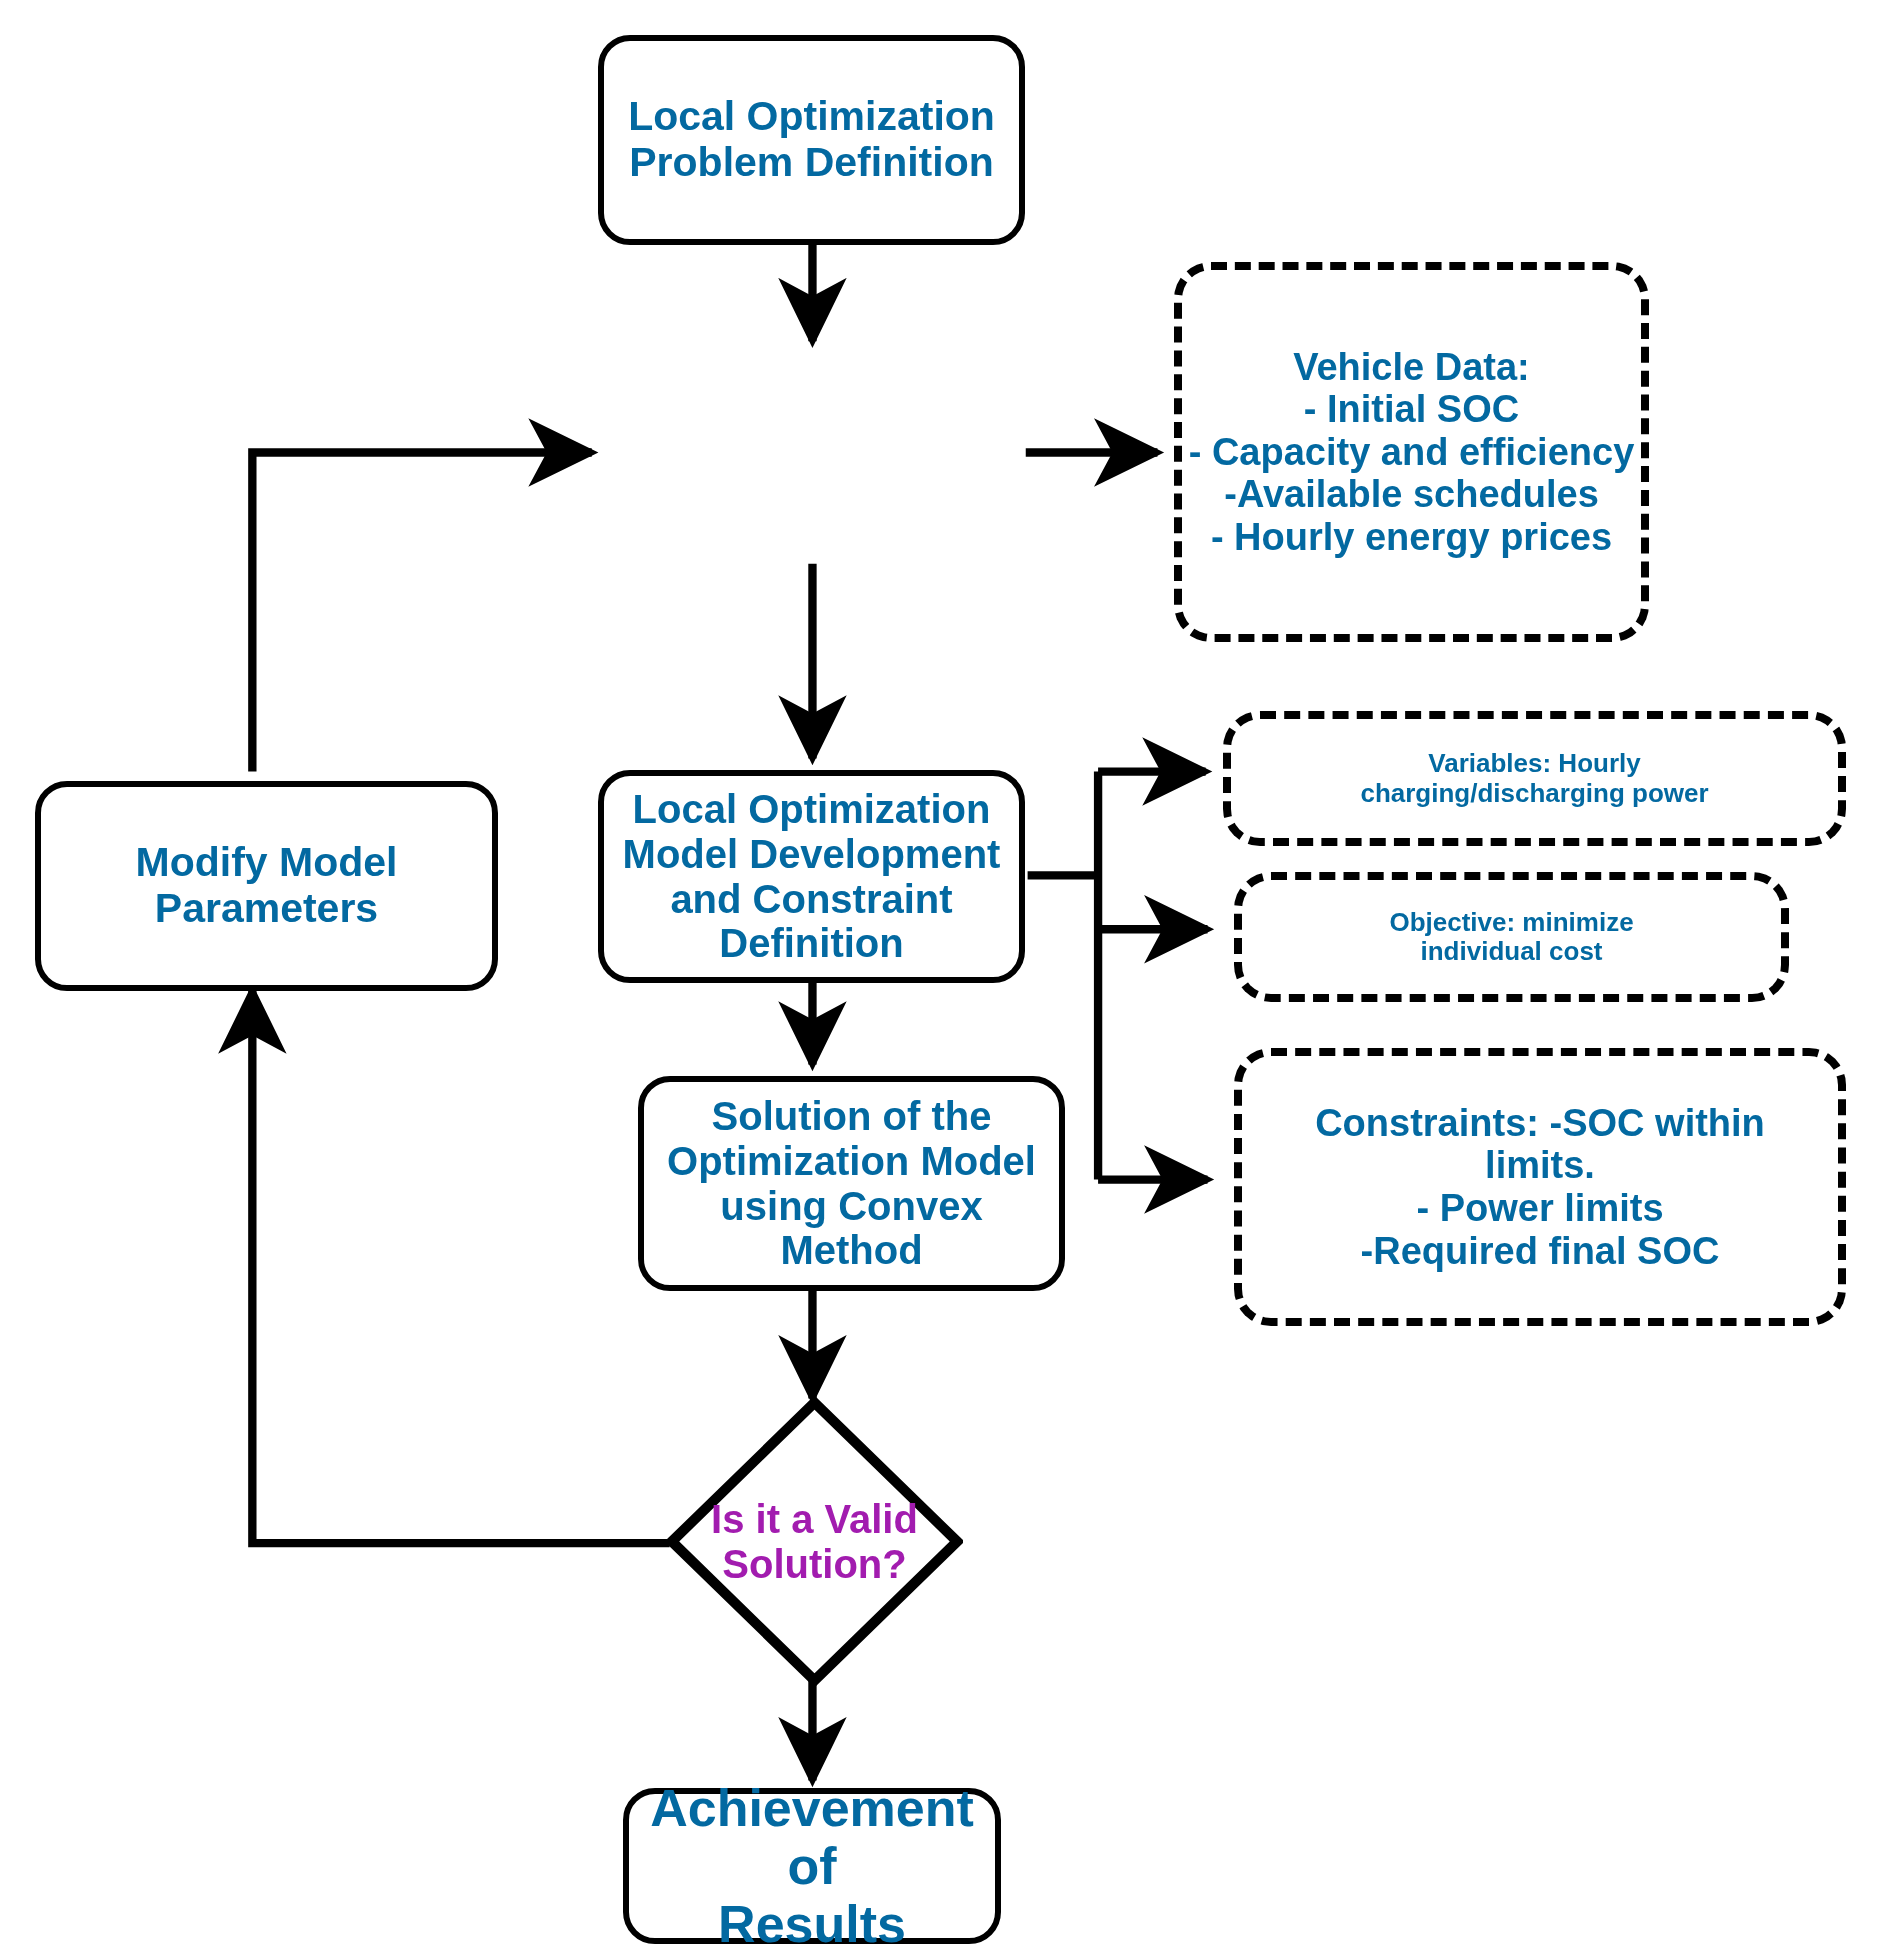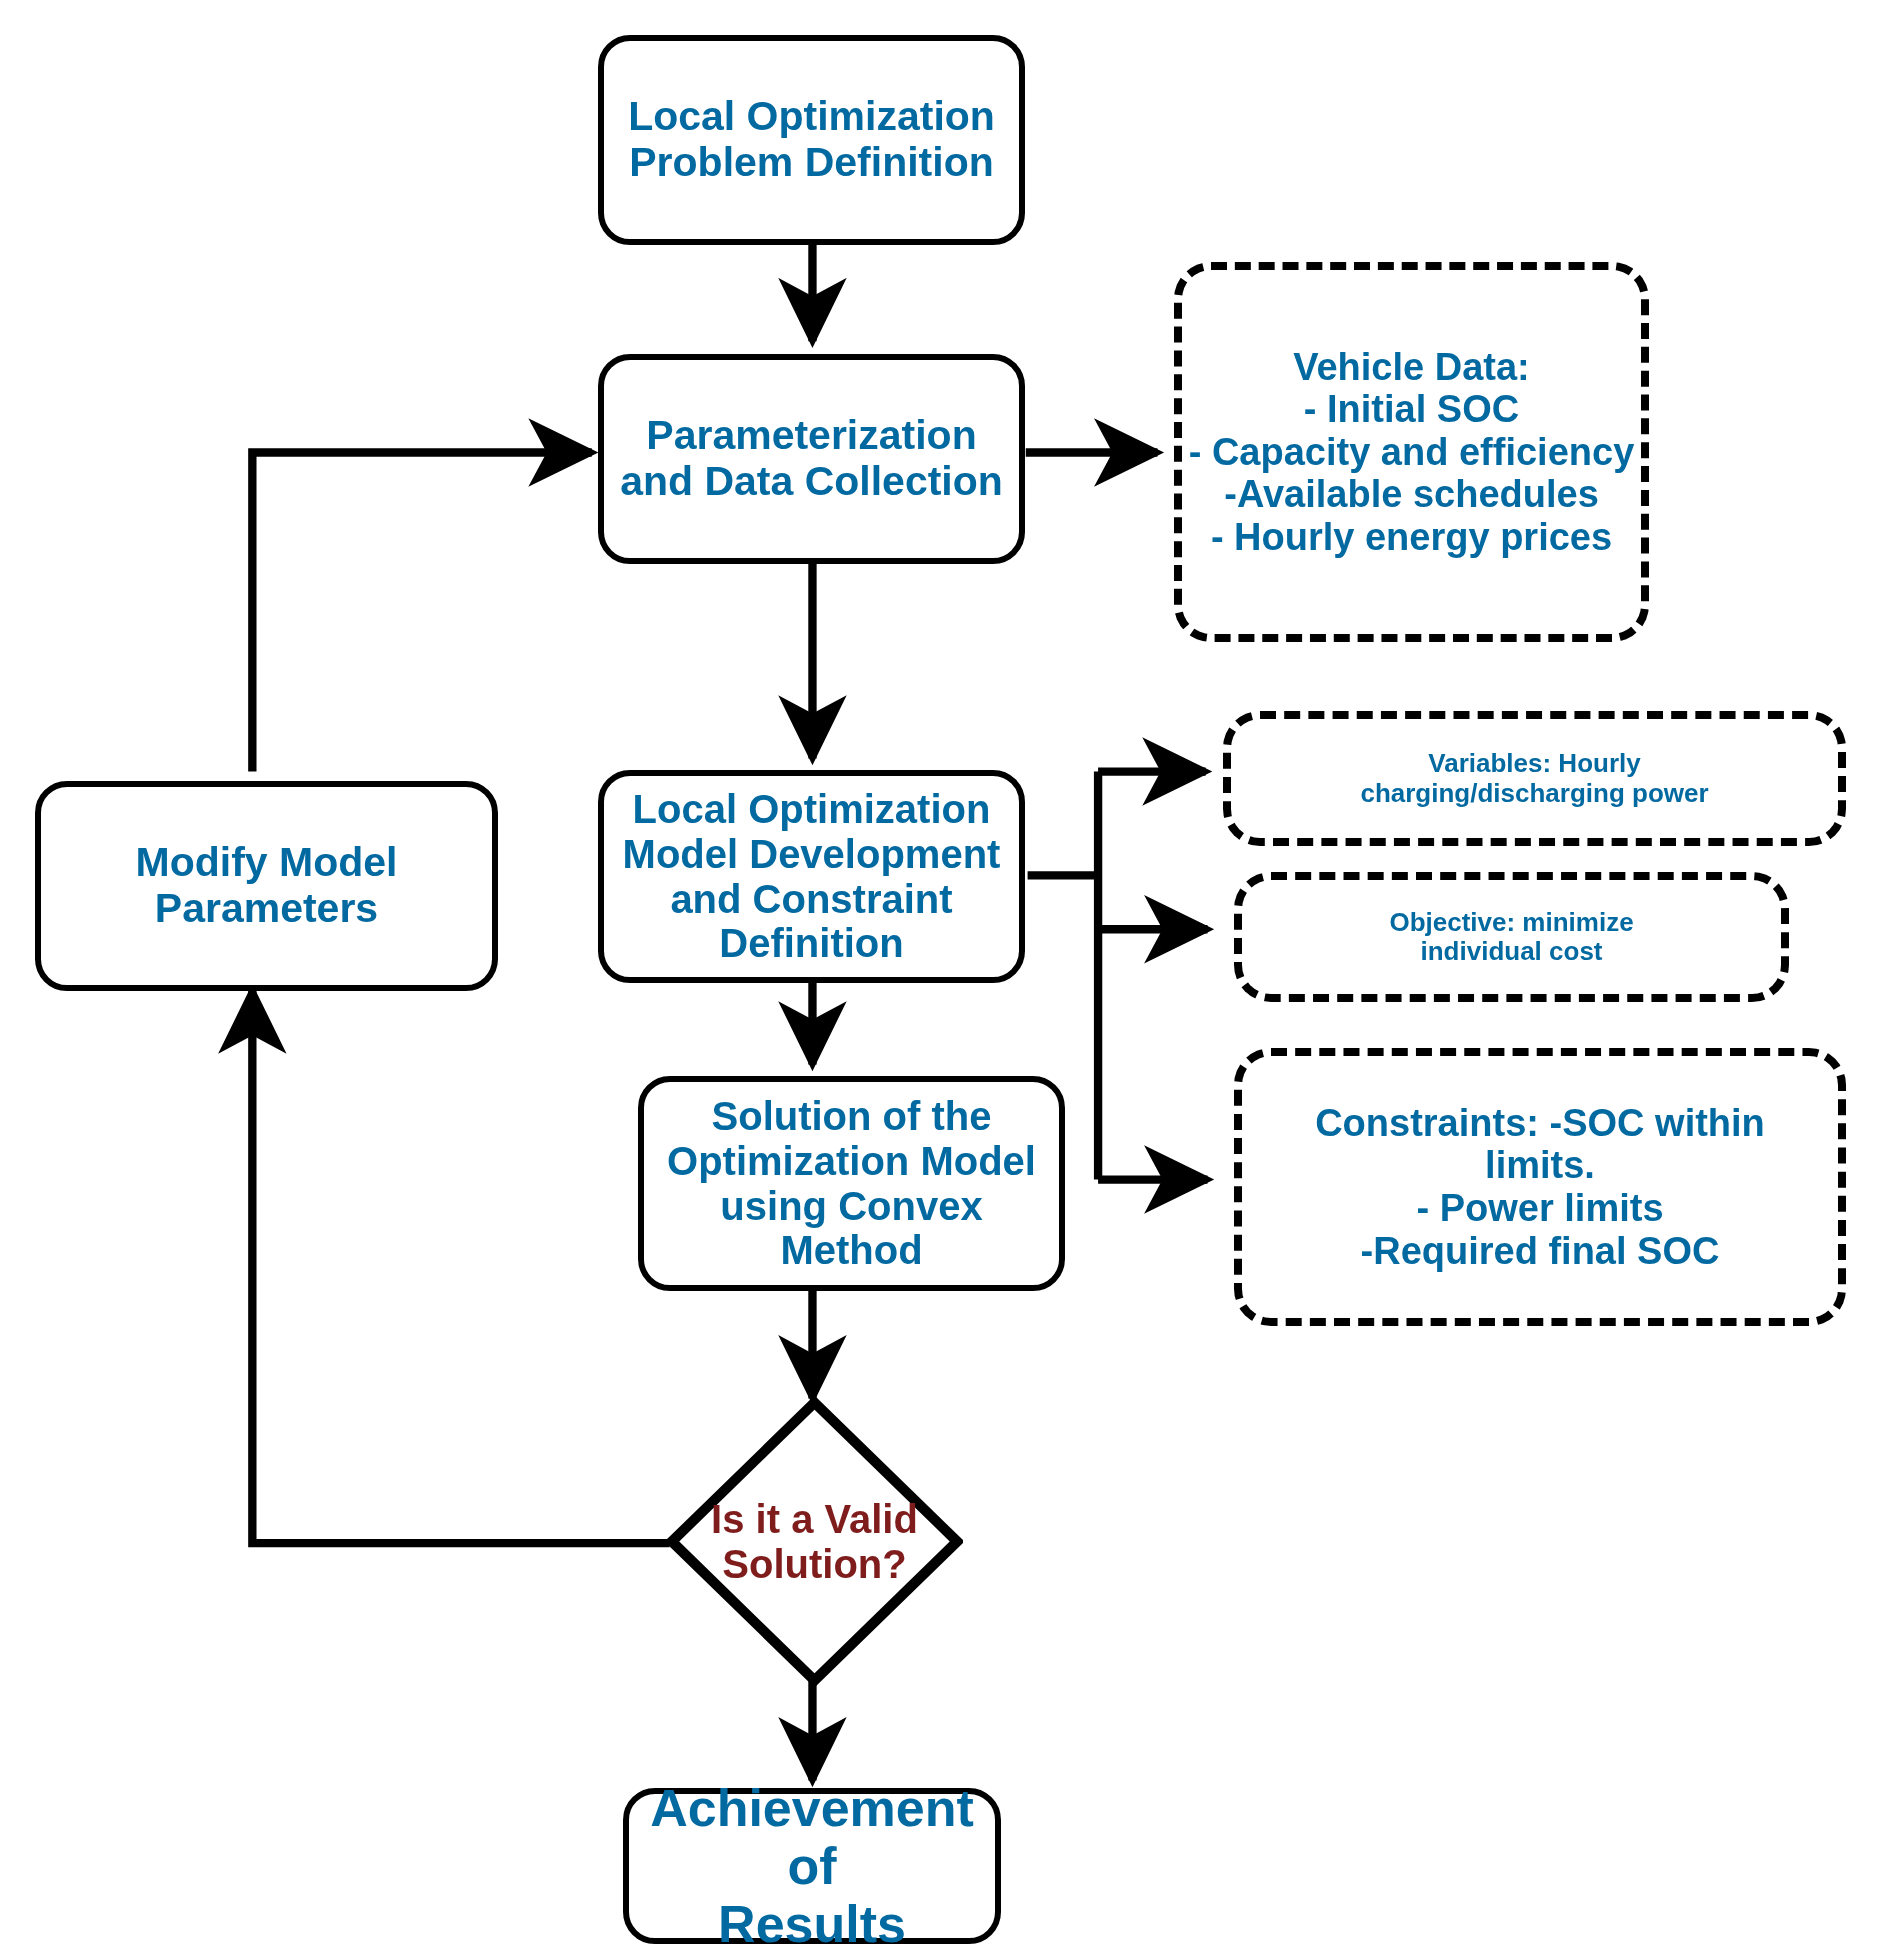--- a/index.html
+++ b/index.html
@@ -60,21 +60,21 @@
   .diamond-shape {
     position: absolute;
     left: 0;
     top: 0;
   }
   .diamond-label {
     position: relative;
     z-index: 2;
     text-align: center;
     font-weight: bold;
-    color: #7f1d1d;
+    color: #a21caf;
     line-height: 1.12;
     white-space: pre-line;
     width: 306px;
   }
 </style>
 </head>
 <body>
 
 <div id="canvas">
 
@@ -106,24 +106,20 @@
     <path d="M722,1664 L272,1664 L272,1068" stroke="#000000" stroke-width="9" fill="none" marker-end="url(#ah)"></path>
 
     <path d="M272,832 L272,488 L638,488" stroke="#000000" stroke-width="9" fill="none" marker-end="url(#ah)"></path>
   </svg>
 
   <div class="node solid-box" style="left:598px; top:35px; width:427px; height:210px; font-size:41px;">
     <span class="txt">Local Optimization
 Problem Definition</span>
   </div>
 
-  <div class="node solid-box" style="left:598px; top:354px; width:427px; height:210px; font-size:41px;">
-    <span class="txt">Parameterization
-and Data Collection</span>
-  </div>
 
   <div class="node dashed-box" style="left:1174px; top:262px; width:475px; height:380px; font-size:38px;">
     <span class="txt">Vehicle Data:
 - Initial SOC
 - Capacity and efficiency
 -Available schedules
 - Hourly energy prices</span>
   </div>
 
   <div class="node solid-box" style="left:598px; top:770px; width:427px; height:213px; font-size:40px;">

